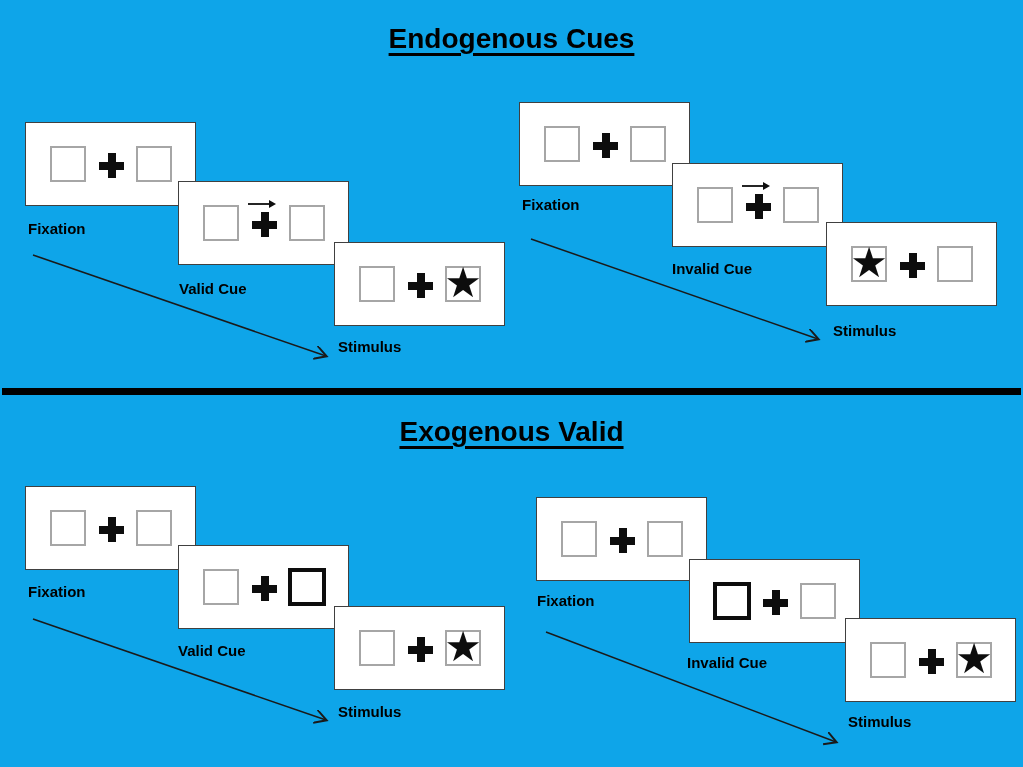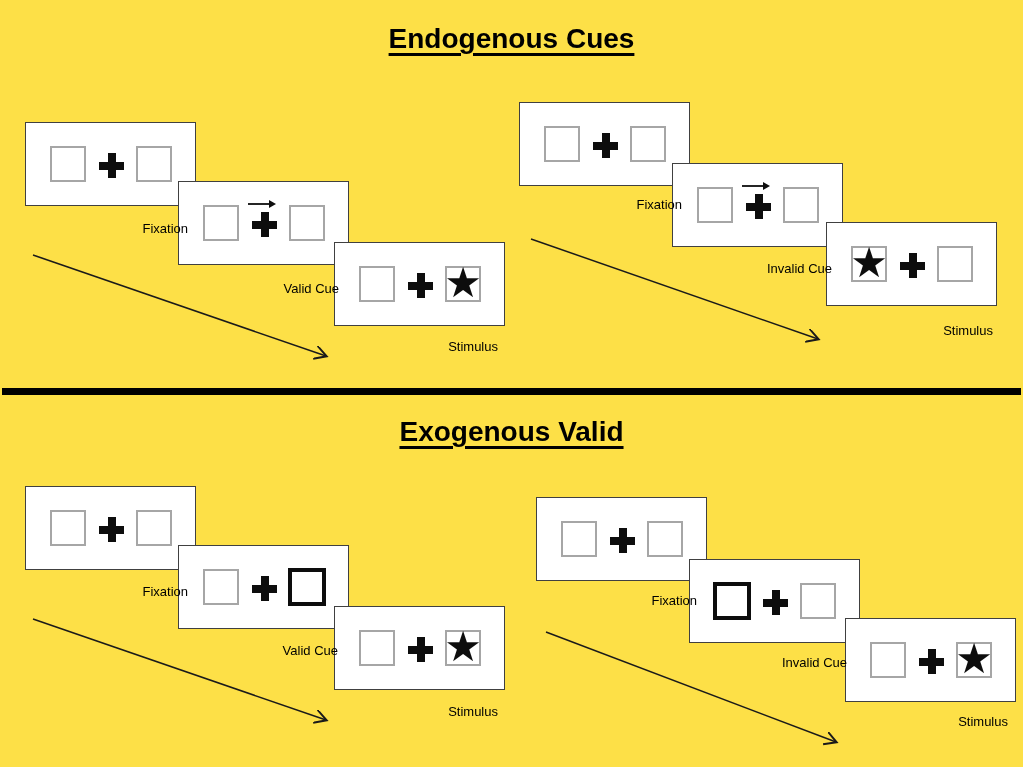--- a/index.html
+++ b/index.html
@@ -1,19 +1,19 @@
 <!DOCTYPE html>
 <html><head>
 <meta charset="utf-8">
 <style>
   *{margin:0;padding:0;box-sizing:border-box}
   html,body{background:#ffffff}
   body{width:1023px;height:767px;position:relative;overflow:hidden;
        font-family:"Liberation Sans",sans-serif;color:#000}
-  .canvas{position:absolute;left:0;top:0;width:1023px;height:767px;background:#fde047}
+  .canvas{position:absolute;left:0;top:0;width:1023px;height:767px;background:#0ea5e9}
 
   .title{position:absolute;left:0;width:1023px;text-align:center;
          font-weight:700;font-size:28px;line-height:34px;color:#000}
   .title .u{text-decoration:underline;text-decoration-thickness:3px;text-underline-offset:5px}
   .title-endo{top:22px}
   .title-exo{top:415px}
 
   .divider{position:absolute;left:2px;right:2px;top:388px;height:7px;background:#000}
 
   .screen{position:absolute;width:171px;height:84px;background:#fff;border:1px solid #404040}
@@ -28,22 +28,22 @@
 
   .plus{position:absolute;left:73px;top:30px;width:25px;height:25px}
   .plus::before{content:"";position:absolute;left:0;top:8.5px;width:25px;height:8px;background:#0d0d0d}
   .plus::after{content:"";position:absolute;left:8.5px;top:0;width:8px;height:25px;background:#0d0d0d}
 
   .cue-arrow{position:absolute;left:68px;top:16px}
 
   .star{font-size:42px;line-height:1;color:#0d0d0d;font-family:"DejaVu Sans",sans-serif;
         position:relative;top:-1px}
 
-  .slabel{position:absolute;width:160px;text-align:right;font-weight:400;
-          font-size:13px;line-height:24px;color:#000}
+  .slabel{position:absolute;width:160px;text-align:left;font-weight:700;
+          font-size:15px;line-height:24px;color:#000}
 
   .overlay{position:absolute;left:0;top:0;pointer-events:none}
 </style>
 </head>
 <body>
 
 <div class="canvas">
 
   <div class="title title-endo">
     <span class="u">Endogenous Cues</span>

